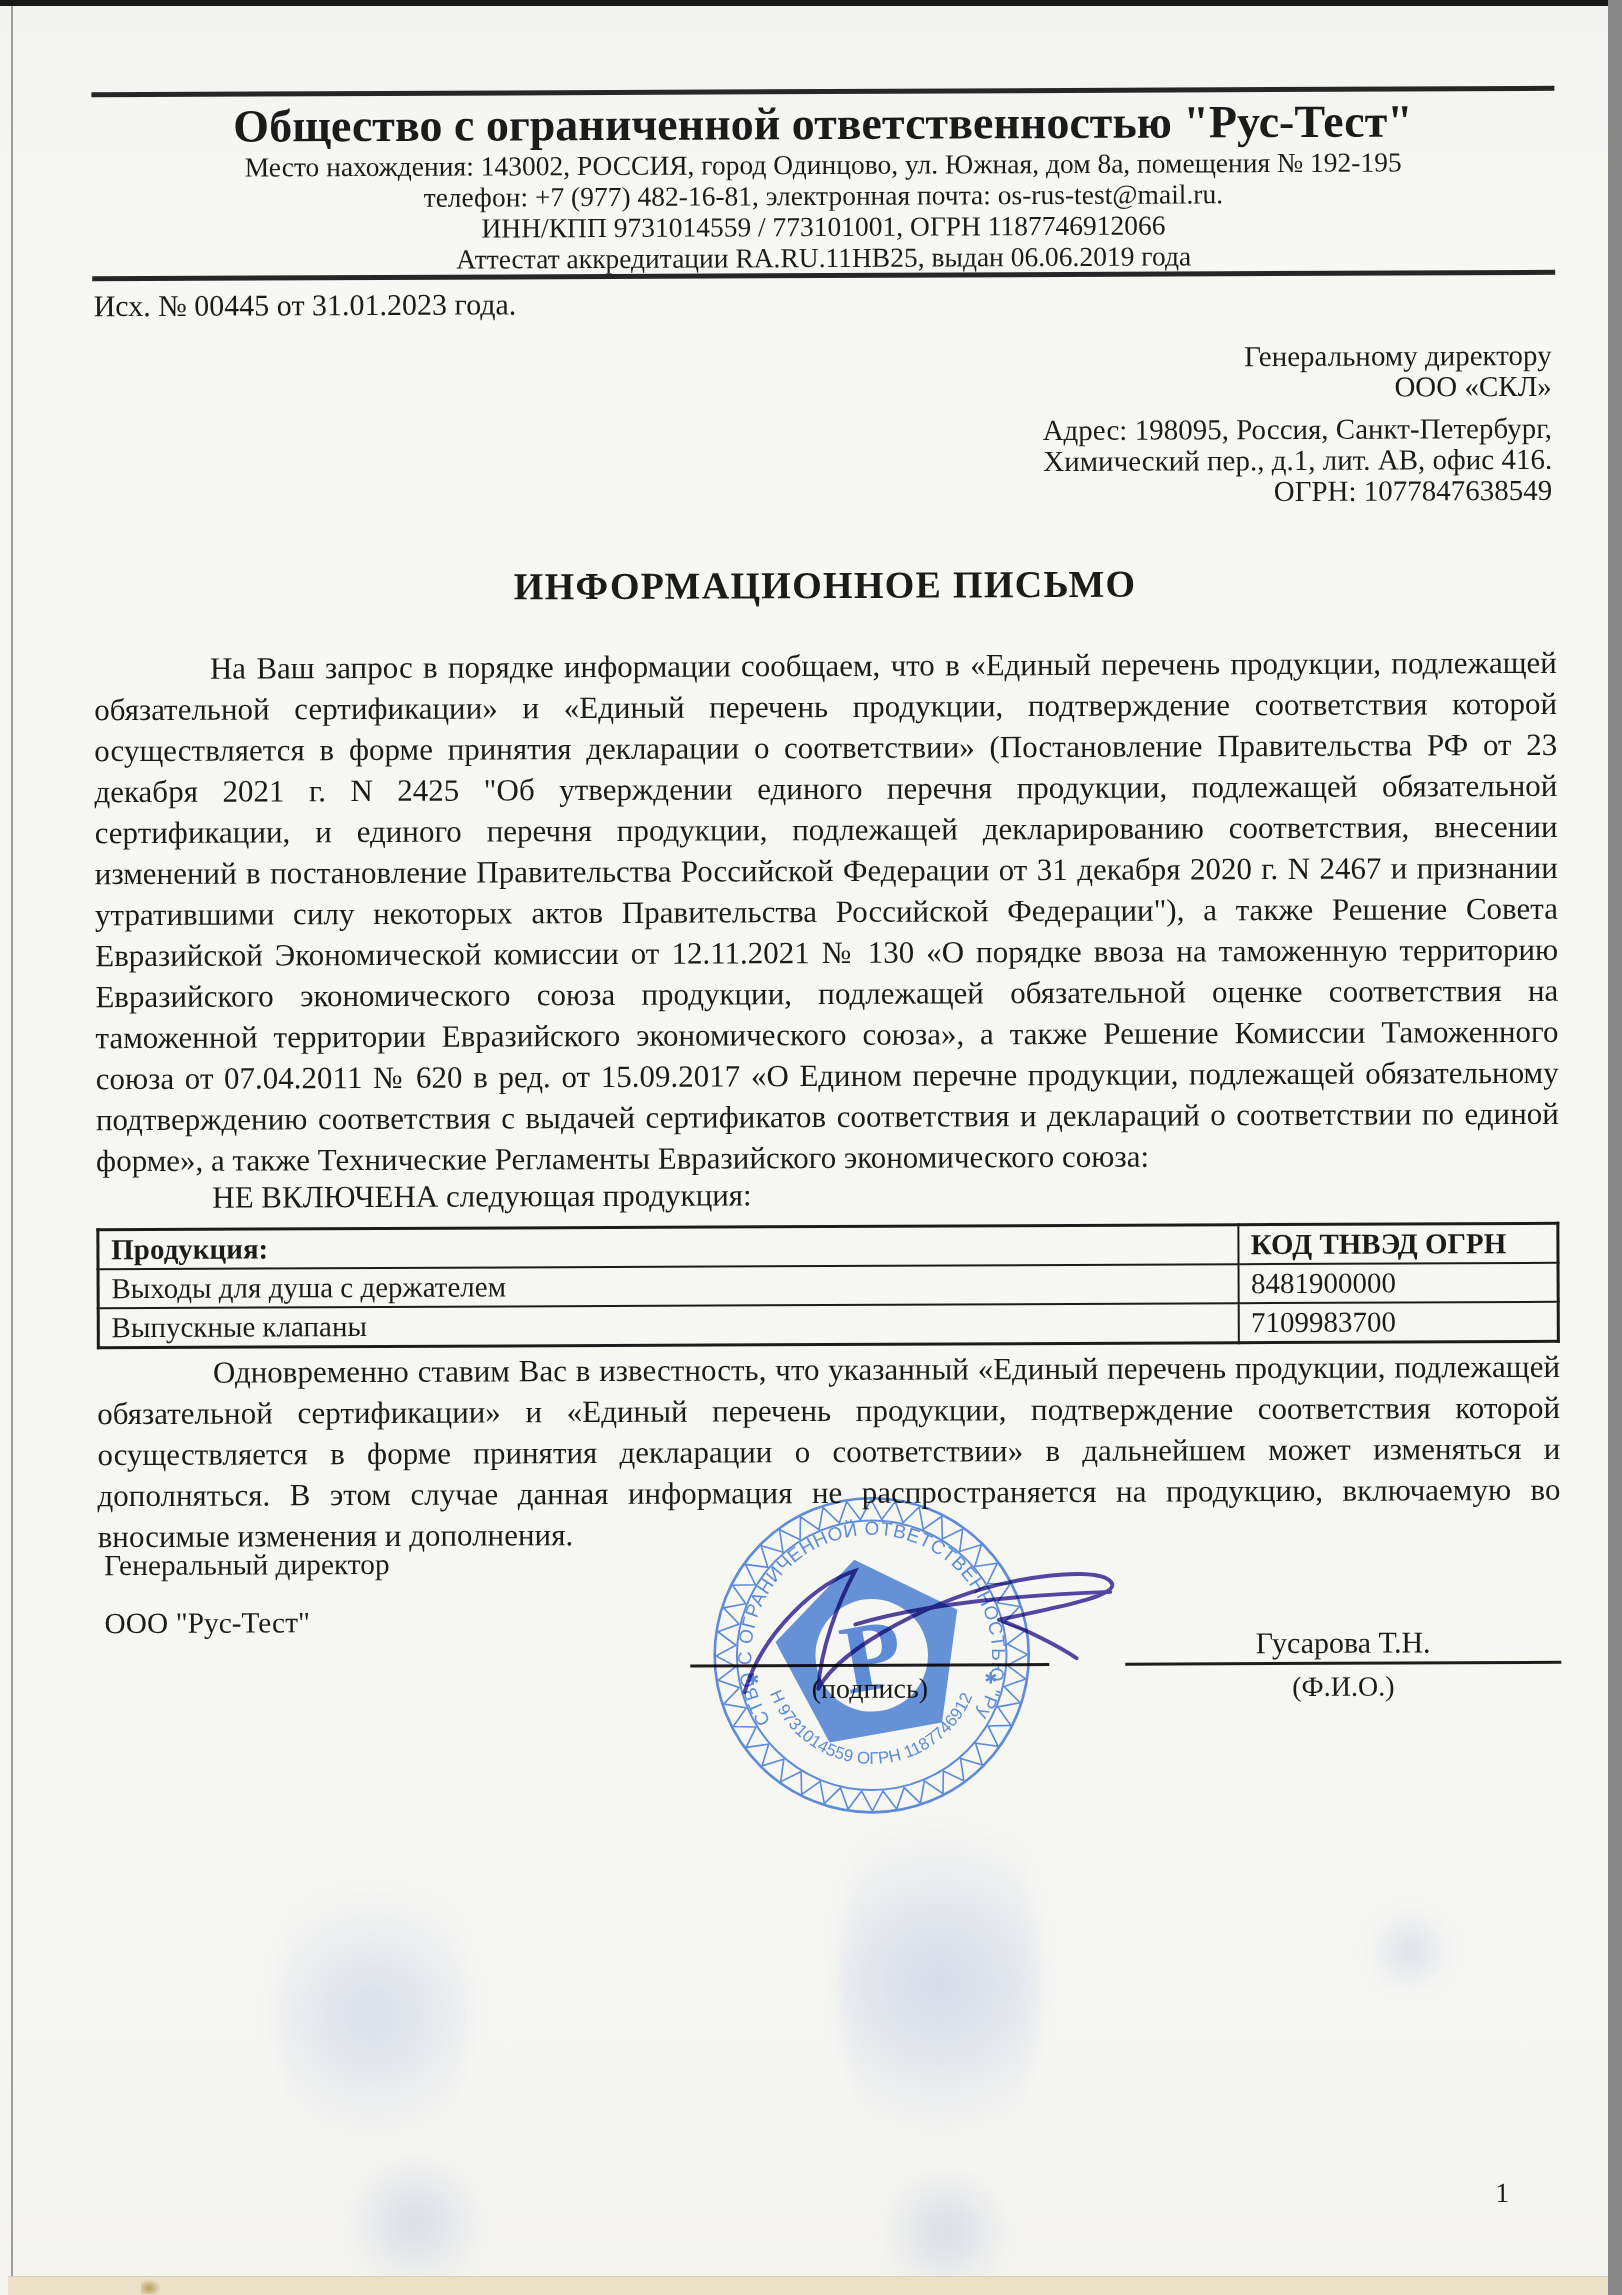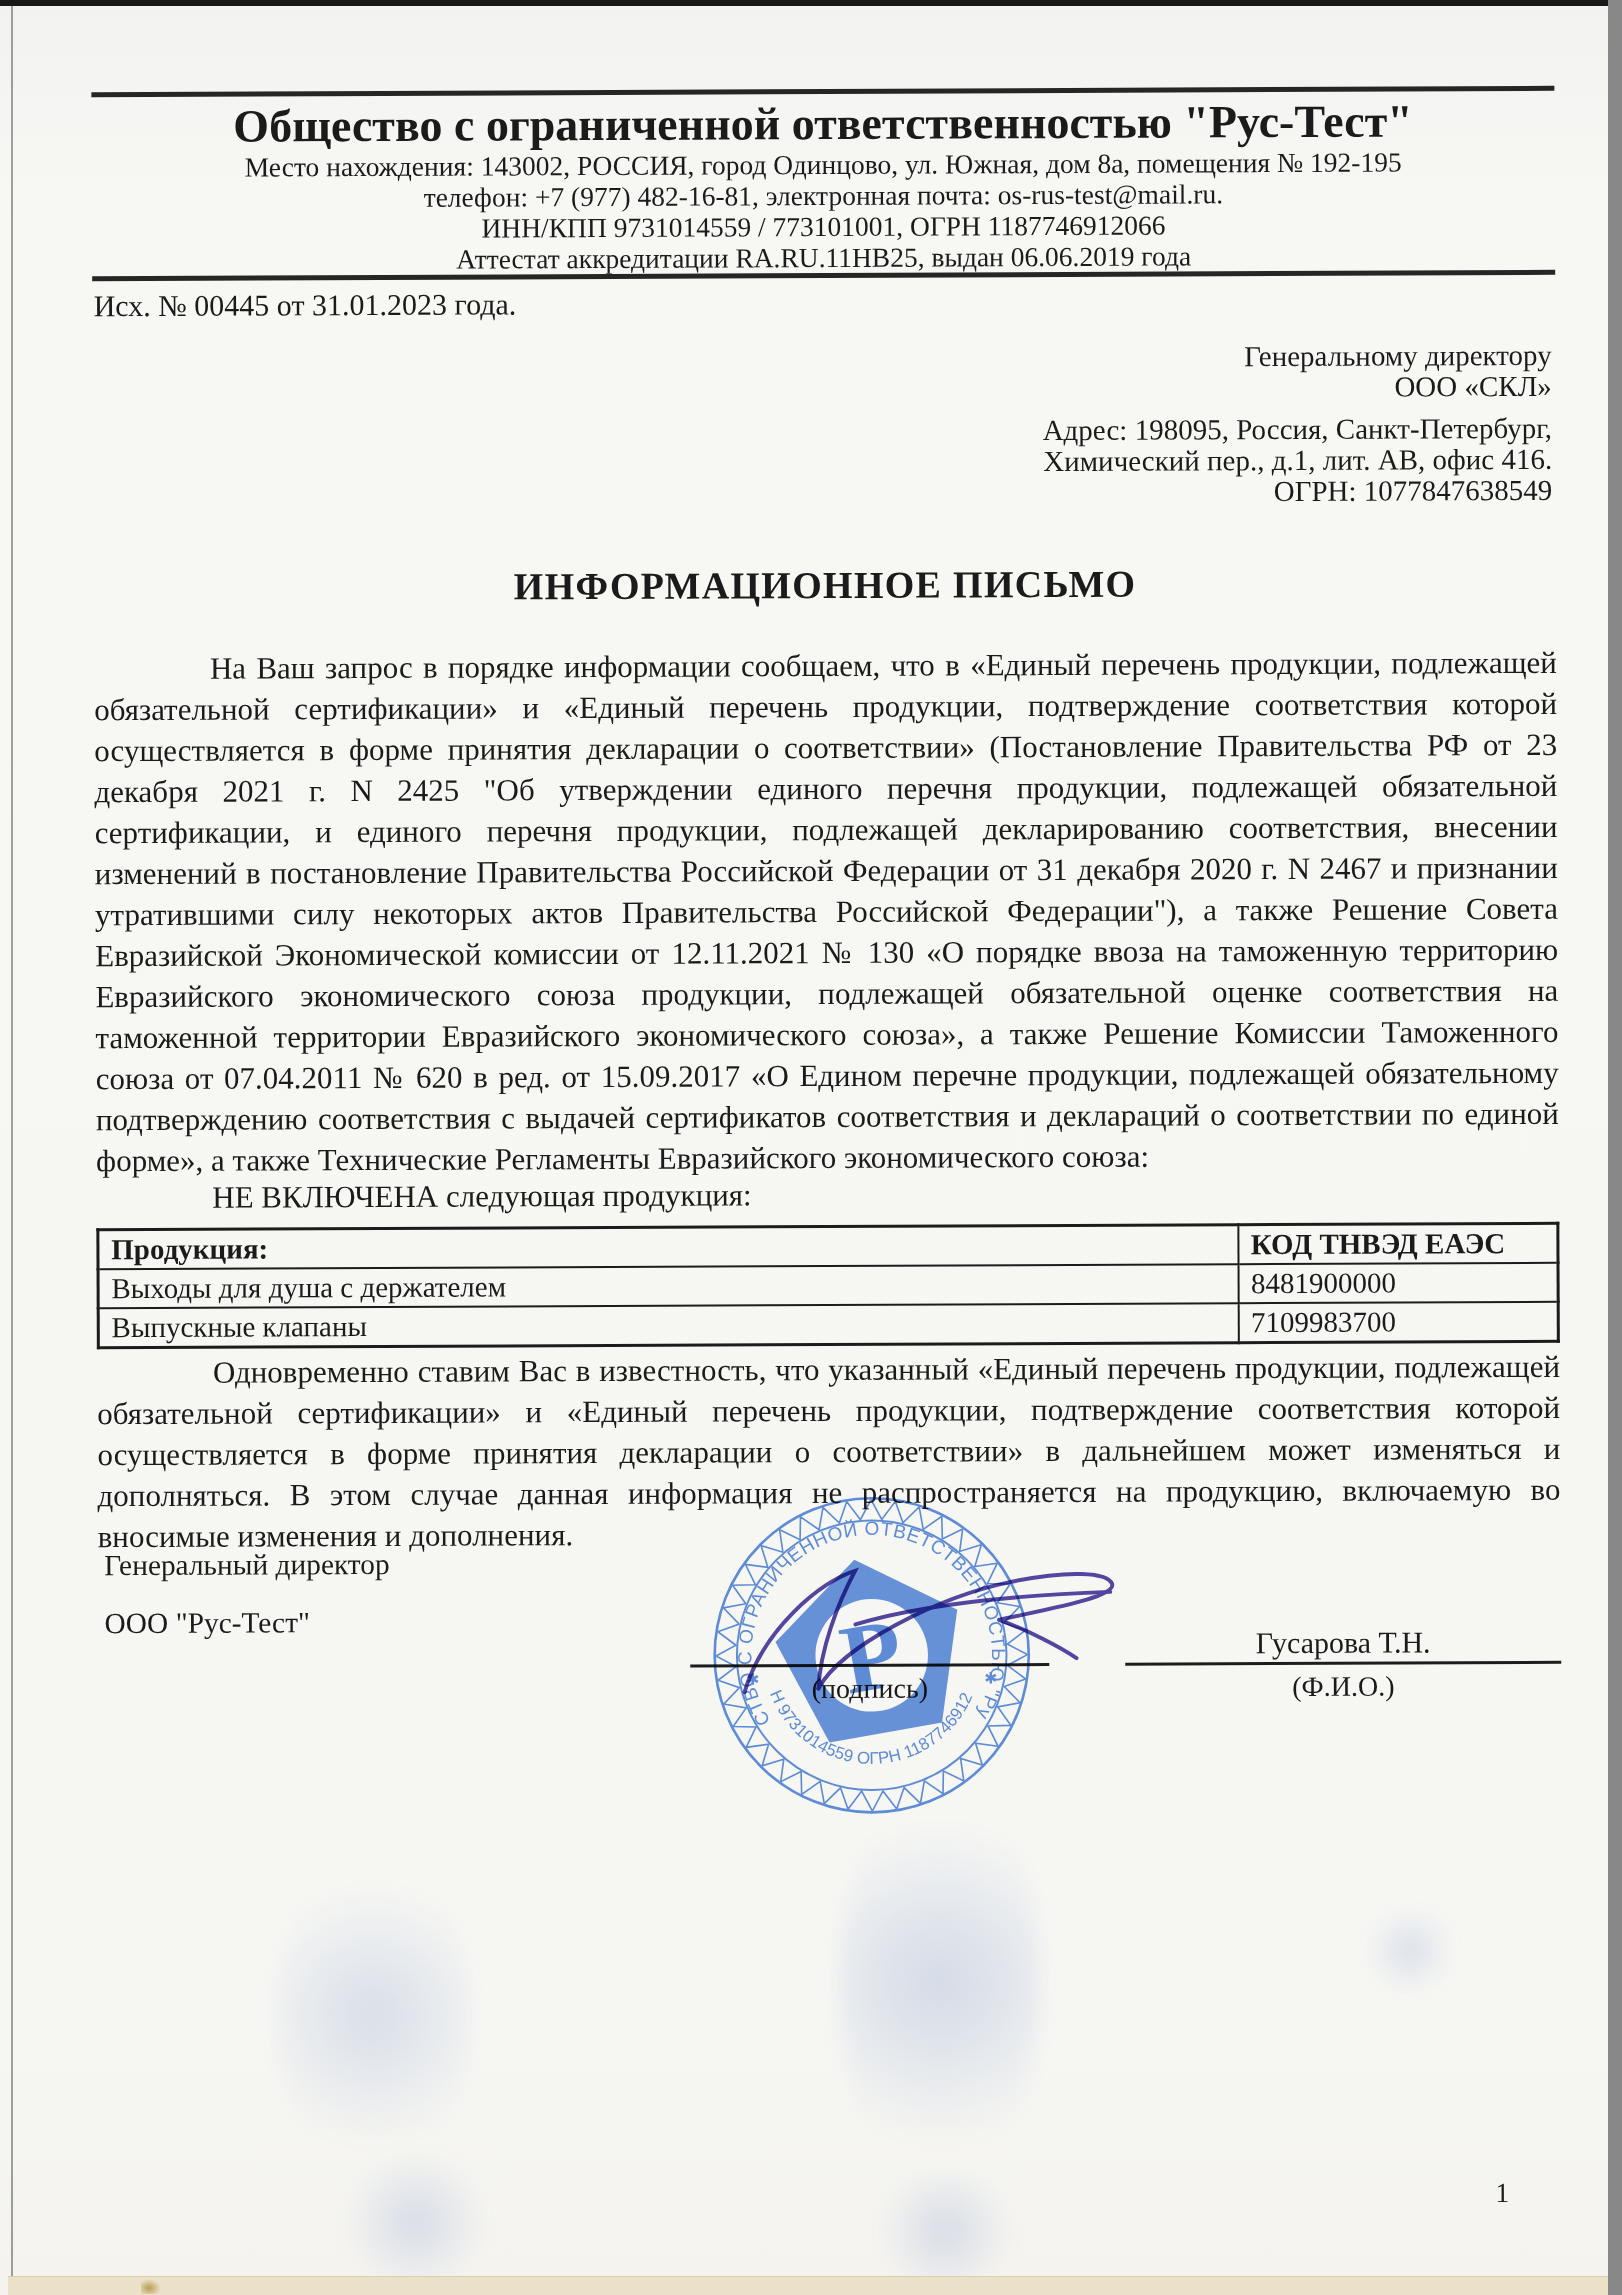--- a/index.html
+++ b/index.html
@@ -86,21 +86,21 @@
     <div class="not-included">НЕ ВКЛЮЧЕНА следующая продукция:</div>
 
     <table class="products-table">
       <colgroup>
           <col style="width:1140px">
           <col>
         </colgroup>
       <thead>
         <tr>
           <th>Продукция:</th>
-          <th>КОД ТНВЭД ЕАЭС</th>
+          <th>КОД ТНВЭД ОГРН</th>
         </tr>
       </thead>
       <tbody>
         <tr>
           <td>Выходы для душа с держателем</td>
           <td>8481900000</td>
         </tr>
         <tr>
           <td>Выпускные клапаны</td>
           <td>7109983700</td>

